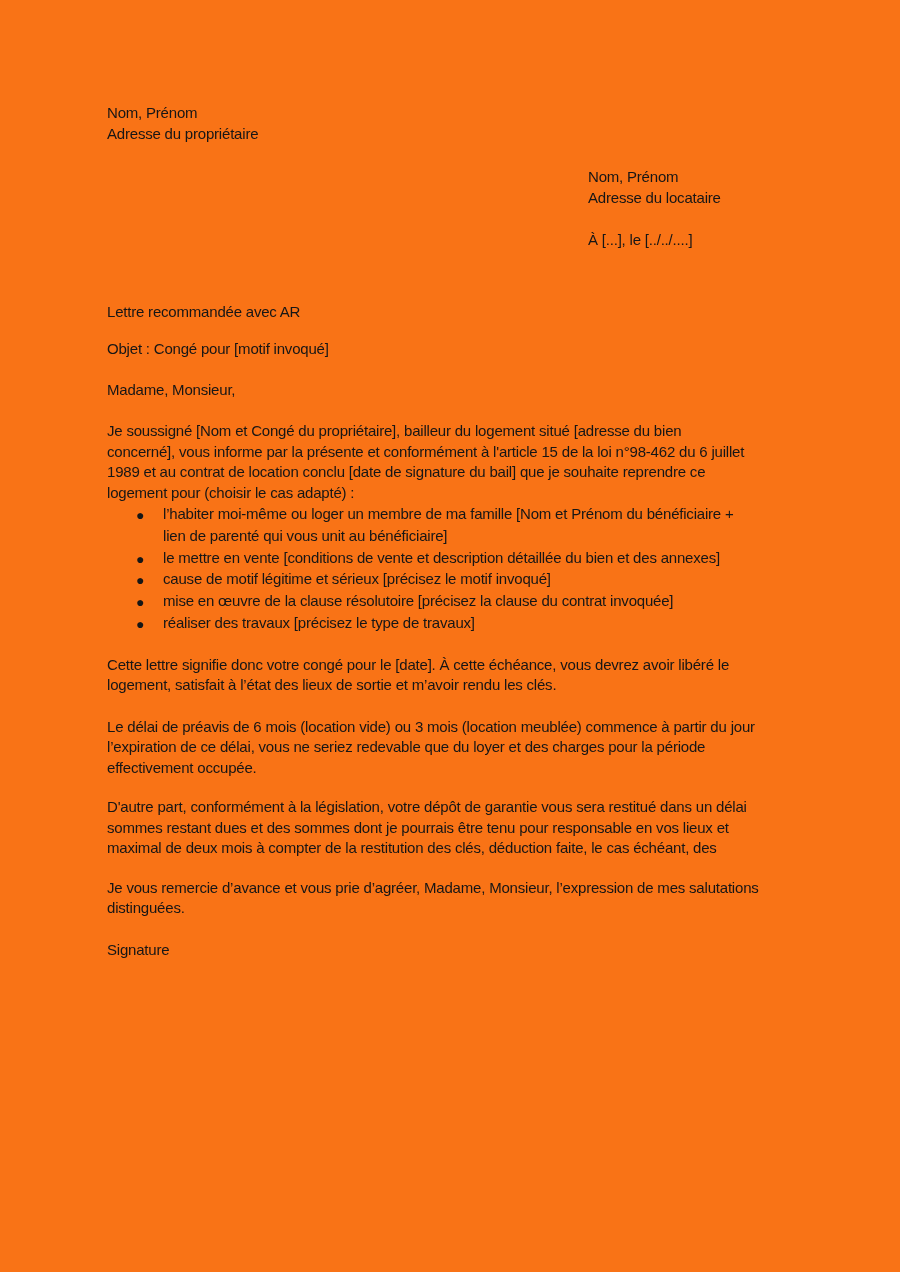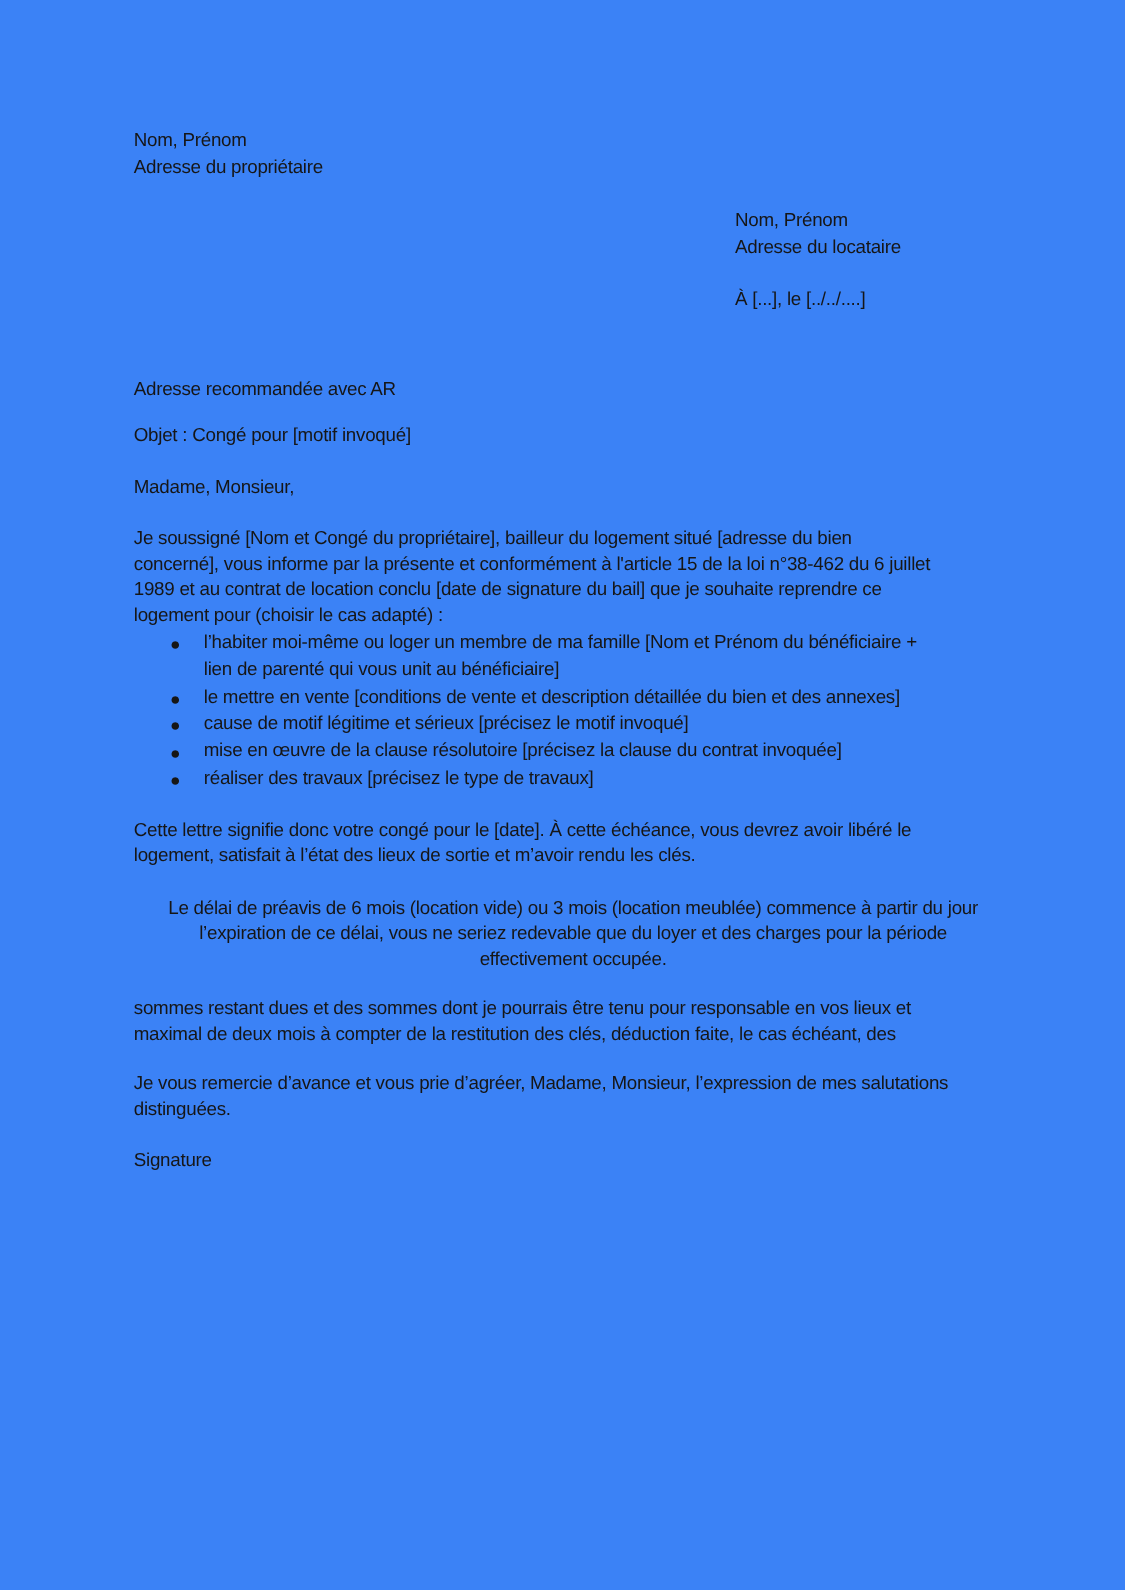--- a/index.html
+++ b/index.html
@@ -1,20 +1,20 @@
 <!DOCTYPE html>
 <html lang="fr"><head>
 <meta charset="utf-8">
 <style>
   html, body { margin: 0; padding: 0; background: #ffffff; }
   .page {
     position: relative;
     width: 900px;
     height: 1272px;
-    background: #3b82f6;
+    background: #f97316;
     box-sizing: border-box;
     padding: 103px 90px 0 107px;
     font-family: "Liberation Sans", "DejaVu Sans", sans-serif;
     font-size: 15px;
     color: #161616;
     letter-spacing: -0.2px;
     overflow: hidden;
   }
   .line { line-height: 20.5px; white-space: nowrap; }
   .block { margin: 0; }
@@ -37,21 +37,21 @@
   }
   ul.reasons .line { line-height: 21.8px; }
   ul.reasons .bullet {
     position: absolute;
     left: 29px;
     top: 2px;
     font-size: 14px;
     line-height: 21.8px;
   }
   .notice-block { margin-top: 21px; }
-  .delay-block { margin-top: 21px; text-align: center; }
+  .delay-block { margin-top: 21px; }
   .deposit-block { margin-top: 19px; }
   .closing-block { margin-top: 19px; }
   .signature-block { margin-top: 21px; }
 </style>
 </head>
 <body>
 
 <div class="page">
 
   <div class="block sender-block">
@@ -62,36 +62,36 @@
   <div class="block recipient-block">
     <div class="line">Nom, Prénom</div>
     <div class="line">Adresse du locataire</div>
   </div>
 
   <div class="block date-line-block">
     <div class="line">À [...], le [../../....]</div>
   </div>
 
   <div class="block delivery-block">
-    <div class="line">Adresse recommandée avec AR</div>
+    <div class="line">Lettre recommandée avec AR</div>
   </div>
 
   <div class="block subject-block">
     <div class="line">
       <span class="bold">Objet</span><span> : Congé pour [motif invoqué]</span>
     </div>
   </div>
 
   <div class="block salutation-block">
     <div class="line">Madame, Monsieur,</div>
   </div>
 
   <div class="block intro-block">
     <div class="line">Je soussigné [Nom et Congé du propriétaire], bailleur du logement situé [adresse du bien</div>
-    <div class="line">concerné], vous informe par la présente et conformément à l'article 15 de la loi n°38-462 du 6 juillet</div>
+    <div class="line">concerné], vous informe par la présente et conformément à l'article 15 de la loi n°98-462 du 6 juillet</div>
     <div class="line">1989 et au contrat de location conclu [date de signature du bail] que je souhaite reprendre ce</div>
     <div class="line">logement pour (choisir le cas adapté) :</div>
   </div>
 
   <ul class="reasons">
     <li>
       <span class="bullet">●</span>
       <div class="line">l’habiter moi-même ou loger un membre de ma famille [Nom et Prénom du bénéficiaire +</div>
       <div class="line">lien de parenté qui vous unit au bénéficiaire]</div>
     </li>
@@ -118,20 +118,21 @@
     <div class="line">logement, satisfait à l’état des lieux de sortie et m’avoir rendu les clés.</div>
   </div>
 
   <div class="block delay-block">
     <div class="line">Le délai de préavis de 6 mois (location vide) ou 3 mois (location meublée) commence à partir du jour</div>
     <div class="line">l’expiration de ce délai, vous ne seriez redevable que du loyer et des charges pour la période</div>
     <div class="line">effectivement occupée.</div>
   </div>
 
   <div class="block deposit-block">
+    <div class="line">D'autre part, conformément à la législation, votre dépôt de garantie vous sera restitué dans un délai</div>
     <div class="line">sommes restant dues et des sommes dont je pourrais être tenu pour responsable en vos lieux et</div>
     <div class="line">maximal de deux mois à compter de la restitution des clés, déduction faite, le cas échéant, des</div>
   </div>
 
   <div class="block closing-block">
     <div class="line">Je vous remercie d’avance et vous prie d’agréer, Madame, Monsieur, l’expression de mes salutations</div>
     <div class="line">distinguées.</div>
   </div>
 
   <div class="block signature-block">

